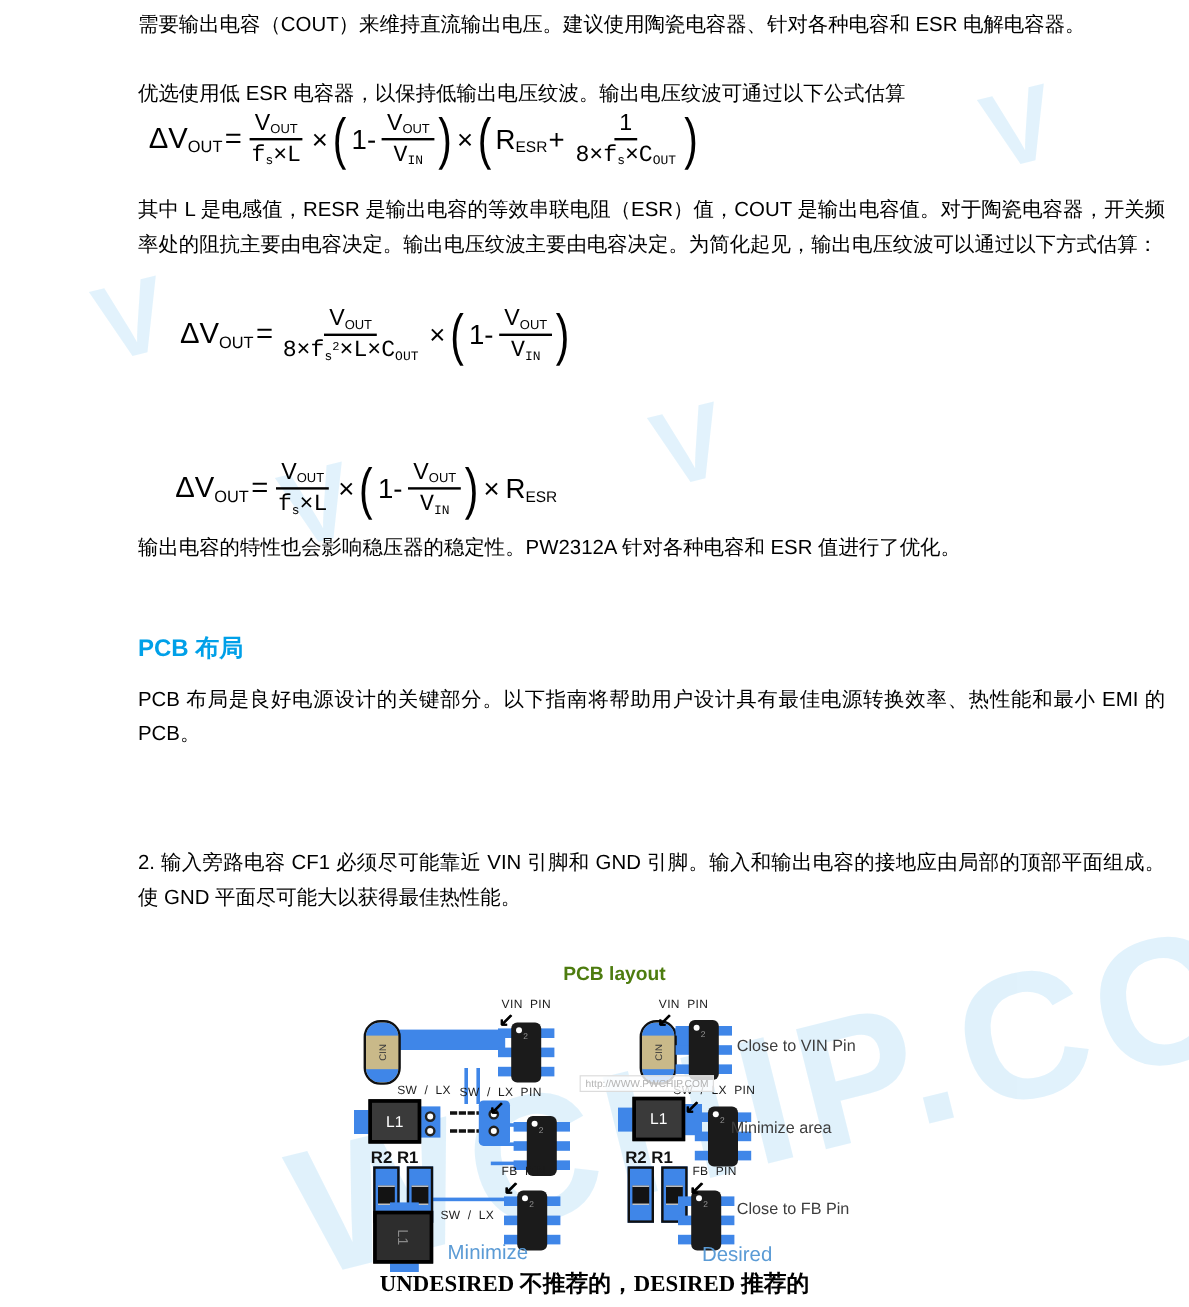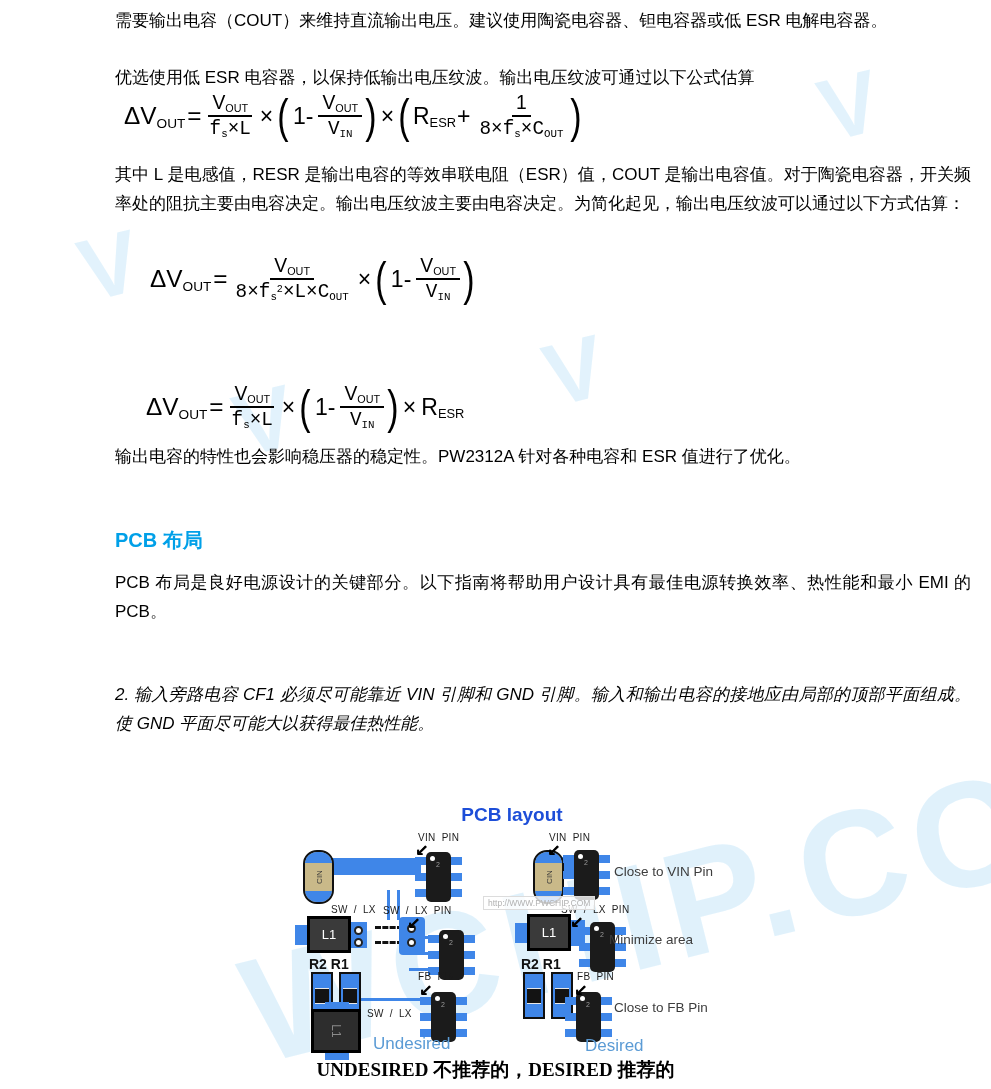--- a/index.html
+++ b/index.html
@@ -26,22 +26,22 @@
   .paren{font-size:2.05em;line-height:0.85;transform:scaleX(0.72);margin:0 -3px;font-weight:400;}
 
   
   .wm{position:absolute;color:var(--watermark_blue,#1a9de8);font-weight:bold;z-index:1;
       white-space:nowrap;pointer-events:none;}
   .wm-big{font-size:150px;letter-spacing:8px;opacity:0.13;transform:rotate(-14deg);}
   .wm-v{font-size:88px;opacity:0.12;transform:rotate(-14deg);}
 
   
   #diagram{position:absolute;left:287px;top:804px;width:450px;height:260px;z-index:2;}
-  .dtitle{position:absolute;top:0;left:0;width:100%;text-align:center;font-size:19px;
-          font-weight:bold;color:#1d4ed8;}
+  .dtitle{position:absolute;top:0;left:0;width:100%;text-align:center;font-size:16px;
+          font-weight:bold;color:#4d7c0f;}
   .dlabel{position:absolute;font-size:10px;color:#1c1c1c;white-space:nowrap;z-index:5;
           word-spacing:3px;letter-spacing:0.3px;}
   .dlabel-b{position:absolute;font-size:14px;font-weight:bold;color:#111;white-space:nowrap;z-index:5;}
   .dnote{position:absolute;font-size:13.5px;color:var(--note_gray,#3d3d3d);white-space:nowrap;z-index:5;}
   .dcap{position:absolute;font-size:17px;color:var(--caption_blue,#5B9BD5);white-space:nowrap;z-index:5;}
   .arr{position:absolute;font-size:16px;font-weight:bold;color:#000;z-index:6;
        text-shadow:0.5px 0 0 #000;}
   .trace{position:absolute;background:var(--trace_blue,#3F86E8);z-index:3;}
   .dash{position:absolute;border-top:3px dashed #111;z-index:4;}
 
@@ -94,21 +94,21 @@
 <body>
 
 <div id="page">
 
   <span class="wm wm-v" style="left:820px;top:55px;">V</span>
   <span class="wm wm-v" style="left:80px;top:215px;">V</span>
   <span class="wm wm-v" style="left:545px;top:320px;">V</span>
   <span class="wm wm-v" style="left:235px;top:370px;">V</span>
   <span class="wm wm-big" style="left:235px;top:830px;">WCHIP.CO</span>
 
-  <div class="para" style="top:6px;">需要输出电容（COUT）来维持直流输出电压。建议使用陶瓷电容器、钽电容器或低 ESR 电解电容器。</div>
+  <div class="para" style="top:6px;">需要输出电容（COUT）来维持直流输出电压。建议使用陶瓷电容器、针对各种电容和 ESR 电解电容器。</div>
   <div class="para" style="top:63px;">优选使用低 ESR 电容器，以保持低输出电压纹波。输出电压纹波可通过以下公式估算</div>
 
   <div class="formula" style="left:124px;top:84px;height:64px;font-size:23px;">
     <span class="fx-lhs"><span>ΔV</span><sub>OUT</sub><span class="fx-eq">=</span></span>
     <span class="frac">
       <span class="num"><span>V</span><sub>OUT</sub></span>
       <span class="den"><span>f</span><sub>s</sub><span>×L</span></span>
     </span>
     <span class="op">×</span>
     <span class="paren">(</span>
@@ -163,21 +163,21 @@
     <span class="paren">)</span>
     <span class="op">×</span>
     <span><span>R</span><sub>ESR</sub></span>
   </div>
 
   <div class="para" style="top:442px;">输出电容的特性也会影响稳压器的稳定性。PW2312A 针对各种电容和 ESR 值进行了优化。</div>
 
   <div class="h-blue" style="top:527px;">PCB 布局</div>
 
   <div class="para" style="top:568px;">PCB 布局是良好电源设计的关键部分。以下指南将帮助用户设计具有最佳电源转换效率、热性能和最小 EMI 的 PCB。</div>
-  <div class="para" style="top:680px;font-style:italic;">2. 输入旁路电容 CF1 必须尽可能靠近 VIN 引脚和 GND 引脚。输入和输出电容的接地应由局部的顶部平面组成。使 GND 平面尽可能大以获得最佳热性能。</div>
+  <div class="para" style="top:704px;">2. 输入旁路电容 CF1 必须尽可能靠近 VIN 引脚和 GND 引脚。输入和输出电容的接地应由局部的顶部平面组成。使 GND 平面尽可能大以获得最佳热性能。</div>
 
   <div id="diagram">
     <div class="dtitle">PCB layout</div>
 
     <div class="dlabel" style="left:131px;top:28px;">VIN PIN</div>
     <span class="arr" style="left:128px;top:37px;">↙</span>
     <div class="cap" style="left:16px;top:46px;">
       <div class="band-t"></div>
       <div class="band-b"></div>
       <div class="clbl">CIN</div>
@@ -297,21 +297,21 @@
       <div class="mark">2</div>
     </div>
     <div class="ind-v" style="left:22px;top:198px;">
       <div class="pad-t"></div>
       <div class="pad-b"></div>
       <div class="ibody">
           <span>L1</span>
         </div>
     </div>
     <div class="dlabel" style="left:80px;top:204px;">SW / LX</div>
-    <div class="dcap" style="left:86px;top:230px;">Undesired</div>
+    <div class="dcap" style="left:86px;top:230px;">Minimize</div>
 
     <div class="dlabel-b" style="left:234px;top:152px;">R2 R1</div>
     <div class="res" style="left:236px;top:168px;">
         <div class="mid"></div>
       </div>
     <div class="res" style="left:264px;top:168px;">
         <div class="mid"></div>
       </div>
     <div class="dlabel" style="left:290px;top:167px;">FB PIN</div>
     <span class="arr" style="left:287px;top:177px;">↙</span>

